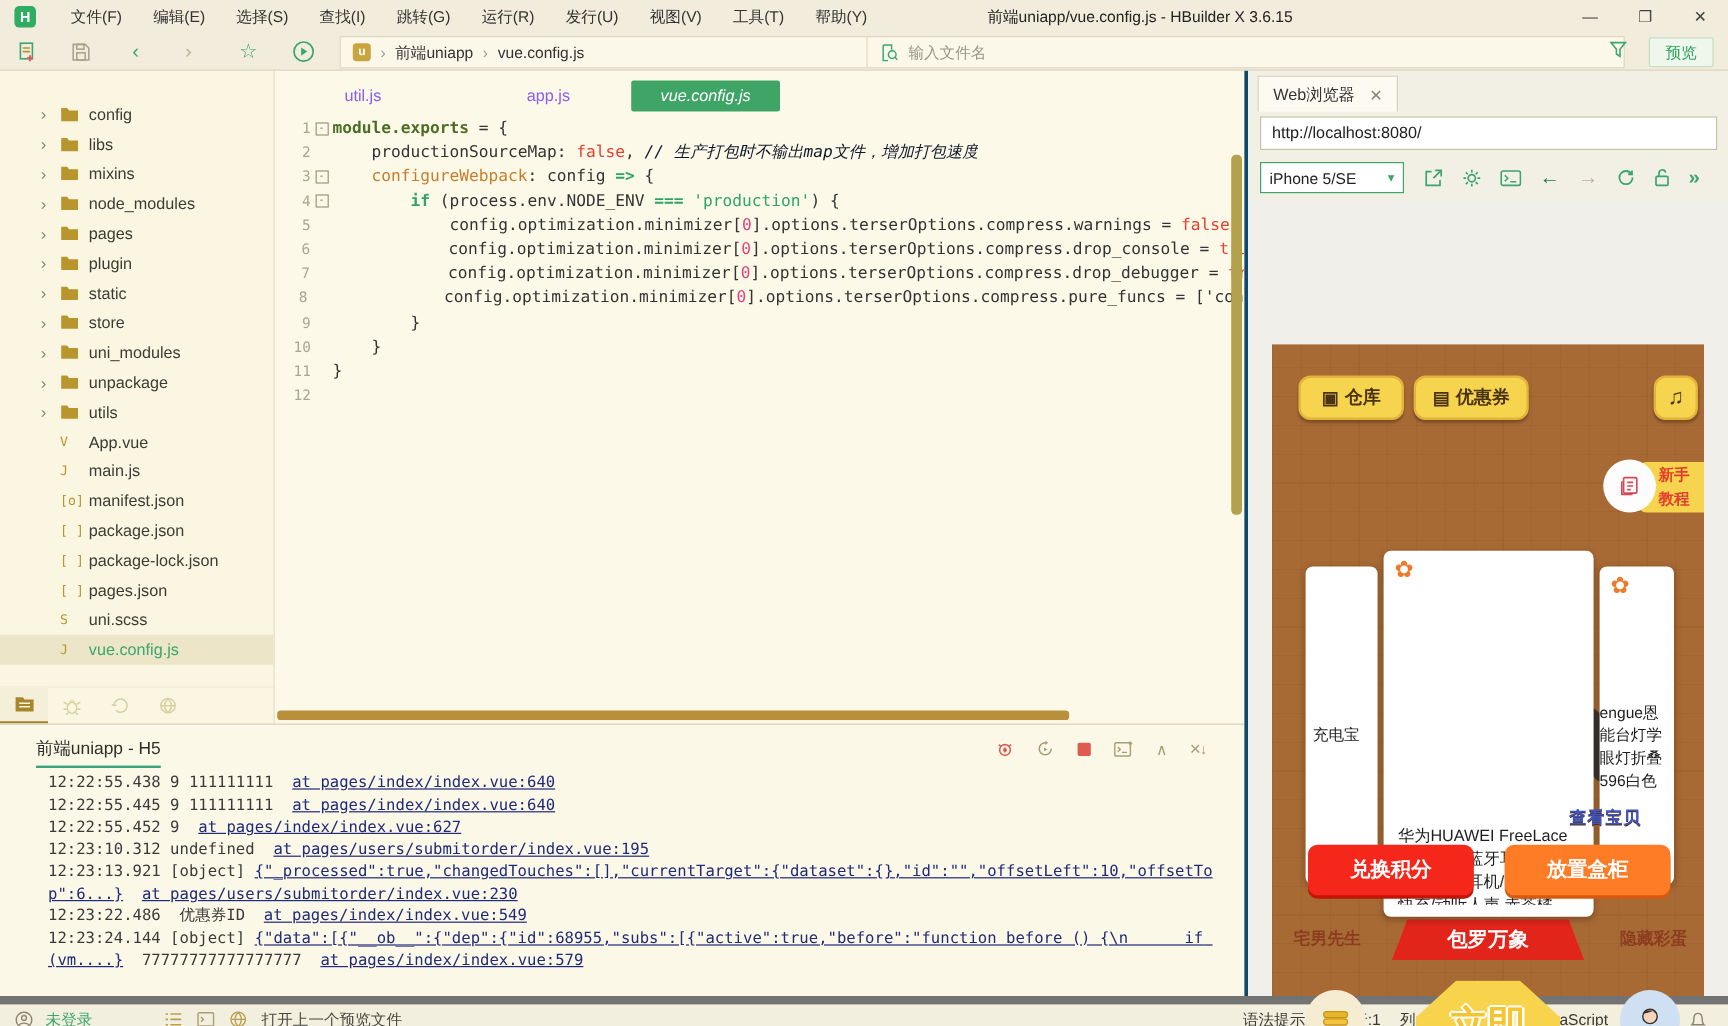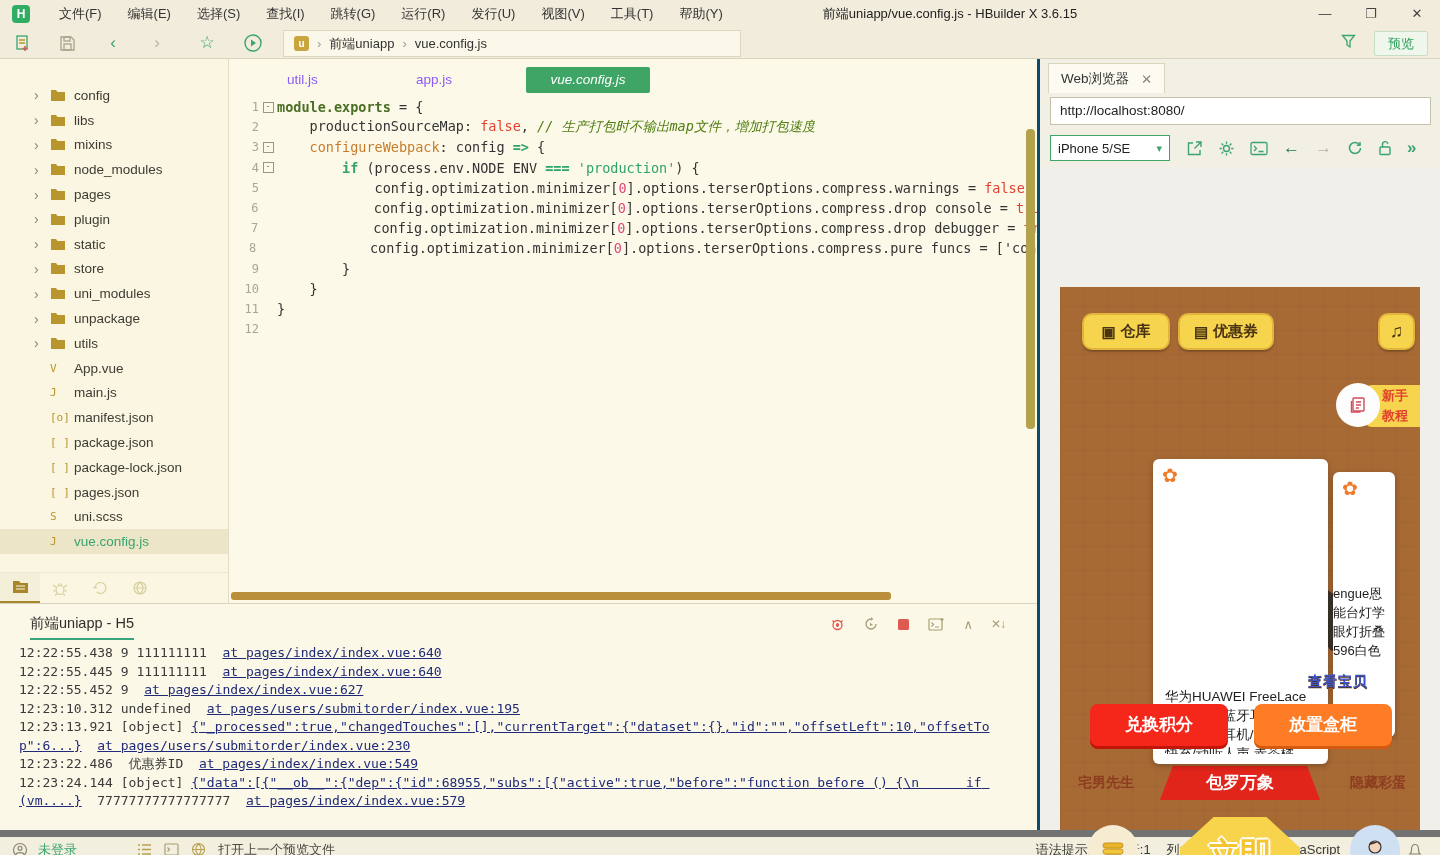--- a/index.html
+++ b/index.html
@@ -54,30 +54,30 @@
   .foldc{width:18px;display:flex;justify-content:center;align-items:center;}
   .foldbox{width:9px;height:9px;border:1px solid #9a9680;font-size:9px;line-height:7px;text-align:center;color:#77735f;background:#fcf9e9;}
   .ctext{white-space:pre;font-family:"DejaVu Sans Mono",monospace;font-size:13.5px;overflow:hidden;}
   .tk-pl{color:#333}
   .tk-obj{color:#4a6e24;font-weight:bold}
   .tk-kw{color:#2ea36b;font-weight:bold}
   .tk-str{color:#2ea36b}
   .tk-bool{color:#e4402f}
   .tk-prop{color:#c77c2a}
   .tk-num{color:#e0457b}
-  .tk-cm{color:#4d7c0f;font-style:italic}
+  .tk-cm{color:#0f172a;font-style:italic}
   .vscroll{position:absolute;right:2px;top:70px;width:9px;height:300px;background:#b3a14b;border-radius:4px;}
   .hscroll{position:absolute;left:2px;bottom:3px;width:660px;height:8px;background:#b98f3c;border-radius:3px;}
   
   .console{position:absolute;top:603px;left:0;width:1037px;height:227px;background:#fbf8e8;border-top:1px solid #d8d3bc;}
   .con-head{position:relative;height:40px;}
   .con-tab{position:absolute;left:30px;top:10px;font-size:14.5px;color:#2f2f2a;padding-bottom:5px;border-bottom:2px solid #3aa57a;}
   .con-icons{position:absolute;right:32px;top:12px;display:flex;gap:18px;align-items:center;color:#a59d76;}
   .con-icons .red{color:#df5a50;}
-  .logs{padding-left:19px;width:985px;font-family:"DejaVu Sans Mono",monospace;font-size:13px;line-height:18.5px;
+  .logs{padding-left:40px;width:985px;font-family:"DejaVu Sans Mono",monospace;font-size:13px;line-height:18.5px;
         color:#3a3a3a;white-space:pre-wrap;word-break:break-all;}
   .log-link{color:#1f2a78;text-decoration:underline;cursor:pointer;}
   
   .browser{position:absolute;top:59px;left:1037px;width:403px;height:771px;background:#f2efe4;border-left:3px solid #0c4a6e;}
   .btab{position:absolute;left:8px;top:4px;height:29px;background:#fdfbf1;border:1px solid #d8d3bb;border-bottom:none;
         display:flex;align-items:center;padding:0 12px;gap:12px;font-size:13.5px;color:#333;}
   .btab .x{color:#8a8674;}
   .urlrow{position:absolute;left:10px;top:38px;width:381px;height:28px;background:#fff;border:1px solid #c6c1aa;
           line-height:28px;padding-left:9px;font-size:13.5px;color:#222;box-sizing:border-box;}
   .devrow{position:absolute;left:0;top:74px;right:0;height:32px;}
@@ -183,20 +183,31 @@
           <path d="M8 6.5l5 3.5-5 3.5z" fill="#3aa56f" stroke="none"></path>
         </svg>
     </div>
     <div class="crumbbox">
       <span class="projico">u</span>
       <span class="crumb-sep">›</span>
       <span>前端uniapp</span>
       <span class="crumb-sep">›</span>
       <span>vue.config.js</span>
     </div>
+    <div class="searchbox">
+      <span>
+        <svg width="16" height="16" viewBox="0 0 16 16" fill="none" stroke="#3aa56f" stroke-width="1.2">
+            <path d="M3 1.5h7v4"></path>
+            <path d="M3 1.5v13h4"></path>
+            <circle cx="10.5" cy="9.5" r="3.2"></circle>
+            <path d="M12.8 11.8l2 2"></path>
+          </svg>
+      </span>
+      <span>输入文件名</span>
+    </div>
     <div class="funnel">
       <svg width="15" height="15" viewBox="0 0 15 15" fill="none" stroke="#3aa56f" stroke-width="1.3">
           <path d="M1.5 1.5h12L9 7v6l-3-2V7z"></path>
         </svg>
     </div>
     <div class="previewbtn">预览</div>
   </div>
 
   <div class="sidebar">
     <div class="tree" id="tree">
@@ -356,21 +367,21 @@
             <circle cx="8" cy="8" r="6"></circle>
             <path d="M2 8h12M8 2c-4 4-4 8 0 12M8 2c4 4 4 8 0 12"></path>
           </svg>
       </span>
     </div>
   </div>
 
   <div class="editor">
     <div class="etabs" id="etabs">
         <div class="etab" style="left: 44px;">util.js</div>
-        <div class="etab" style="left: 173px;">app.js</div>
+        <div class="etab" style="left: 196px;">app.js</div>
         <div class="etab active" style="left: 297px; width: 96px;">vue.config.js</div>
       </div>
     <div class="code" id="code-lines">
         <div class="cline">
           <span class="ln">1</span>
           <span class="foldc">
             <span class="foldbox">-</span>
           </span>
           <span class="ctext"><span class="tk-obj">module.exports</span><span class="tk-pl"> = {</span></span>
         </div>
@@ -542,20 +553,23 @@
             <svg width="20" height="20" viewBox="0 0 20 20" fill="none" stroke="#d44a56" stroke-width="1.4">
                 <rect x="5" y="3" width="11" height="13" rx="1"></rect>
                 <path d="M8 7h5M8 10h5M8 13h3"></path>
                 <path d="M3.5 6v11h9"></path>
               </svg>
           </div>
         </div>
 
         <div class="blob"></div>
 
+        <div class="card" style="left:28px;top:185px;width:60px;height:265px;">
+          <div style="position:absolute;left:6px;bottom:115px;font-size:13px;color:#222;">充电宝</div>
+        </div>
         <div class="card" style="left:93px;top:172px;width:175px;height:305px;">
           <span class="gear">✿</span>
           <div style="position:absolute;left:12px;right:8px;top:228px;bottom:10px;overflow:hidden;font-size:13.5px;line-height:19px;color:#1e1e1e;">华为HUAWEI FreeLace 无线耳机/蓝牙耳机/运动耳机/蓝牙耳机/智慧闪连快充/动听人声 赤茶橘</div>
         </div>
         <div class="card" style="left:273px;top:185px;width:62px;height:265px;">
           <span class="gear">✿</span>
           <div style="position:absolute;left:0;top:112px;width:70px;font-size:13px;line-height:19px;color:#1e1e1e;white-space:pre-line;overflow:hidden;height:80px;">engue恩
 能台灯学
 眼灯折叠
 596白色</div>

